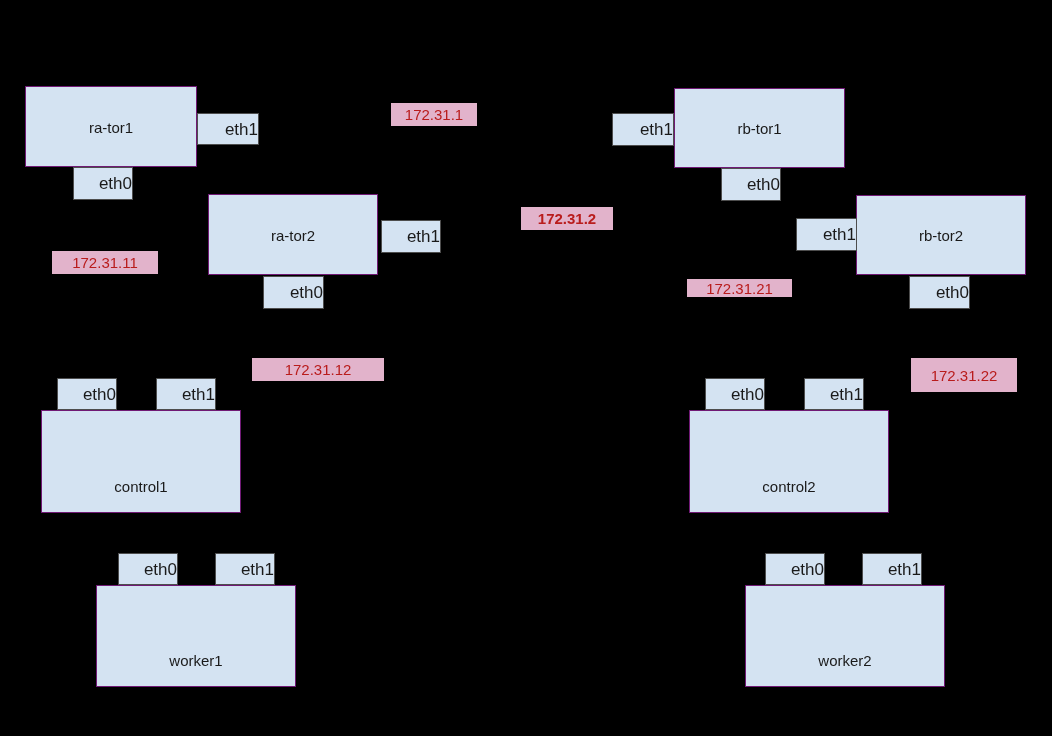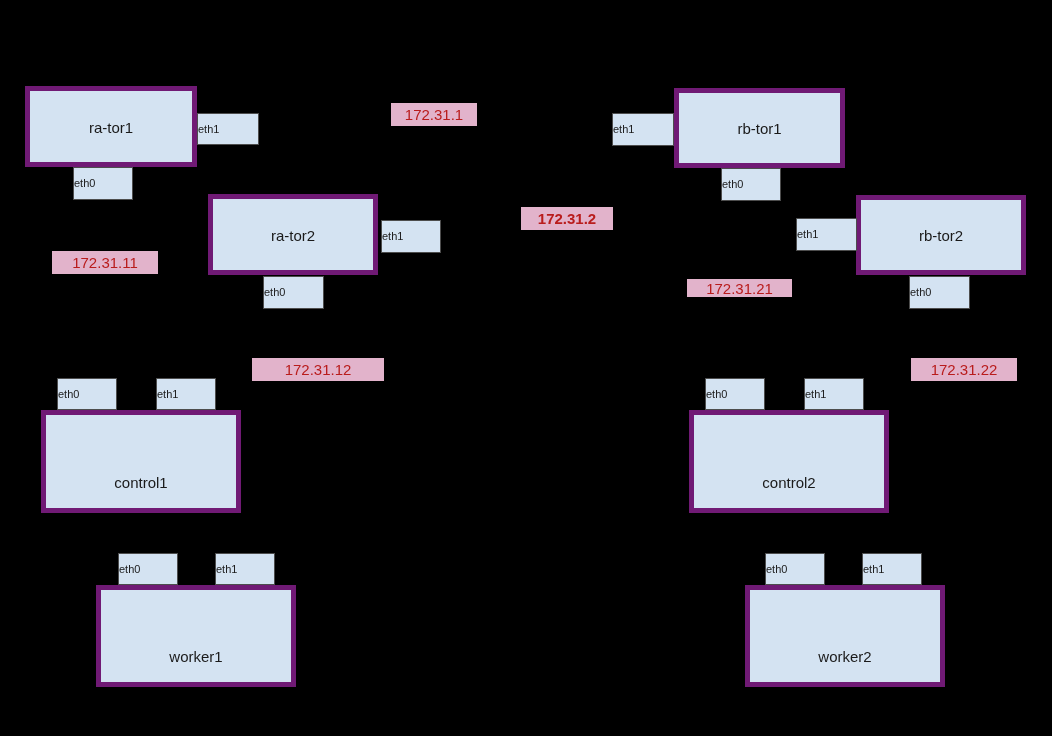--- a/index.html
+++ b/index.html
@@ -13,21 +13,21 @@
     width: 1052px;
     height: 736px;
     background: #000000;
     overflow: hidden;
     font-family: "Liberation Sans", sans-serif;
   }
   .node {
     position: absolute;
     box-sizing: border-box;
     background: #d4e3f2;
-    border: 5px solid #701a75;
+    border: 1px solid #701a75;
     color: #1a1a1a;
   }
   .node-label {
     position: absolute;
     left: 0;
     right: 0;
     text-align: center;
     font-size: 15px;
     line-height: 1;
     color: #1a1a1a;
@@ -41,25 +41,25 @@
   
   .host .node-label {
     bottom: 18px;
   }
   .port {
     position: absolute;
     box-sizing: border-box;
     background: #d4e3f2;
     border: 1px solid #4d4d4d;
     color: #1a1a1a;
-    font-size: 11px;
+    font-size: 17px;
     line-height: 1;
     display: flex;
     align-items: center;
-    justify-content: flex-start;
+    justify-content: flex-end;
     white-space: nowrap;
   }
   .ip-label {
     position: absolute;
     box-sizing: border-box;
     background: #e2b3cb;
     color: #b91c1c;
     font-size: 15px;
     line-height: 1;
     display: flex;
@@ -152,15 +152,15 @@
   </div>
   <div class="port" style="left:862px; top:553px; width:60px; height:32px;">
     <span>eth1</span>
   </div>
 
   <div class="ip-label" style="left:391px; top:103px; width:86px; height:23px;">172.31.1</div>
   <div class="ip-label" style="left:521px; top:207px; width:92px; height:23px;font-weight:bold;">172.31.2</div>
   <div class="ip-label" style="left:52px; top:251px; width:106px; height:23px;">172.31.11</div>
   <div class="ip-label" style="left:252px; top:358px; width:132px; height:23px;">172.31.12</div>
   <div class="ip-label" style="left:687px; top:279px; width:105px; height:18px;">172.31.21</div>
-  <div class="ip-label" style="left:911px; top:358px; width:106px; height:23px;">172.31.22</div>
+  <div class="ip-label" style="left:911px; top:358px; width:106px; height:34px;">172.31.22</div>
 
 </div>
 
 </body></html>

